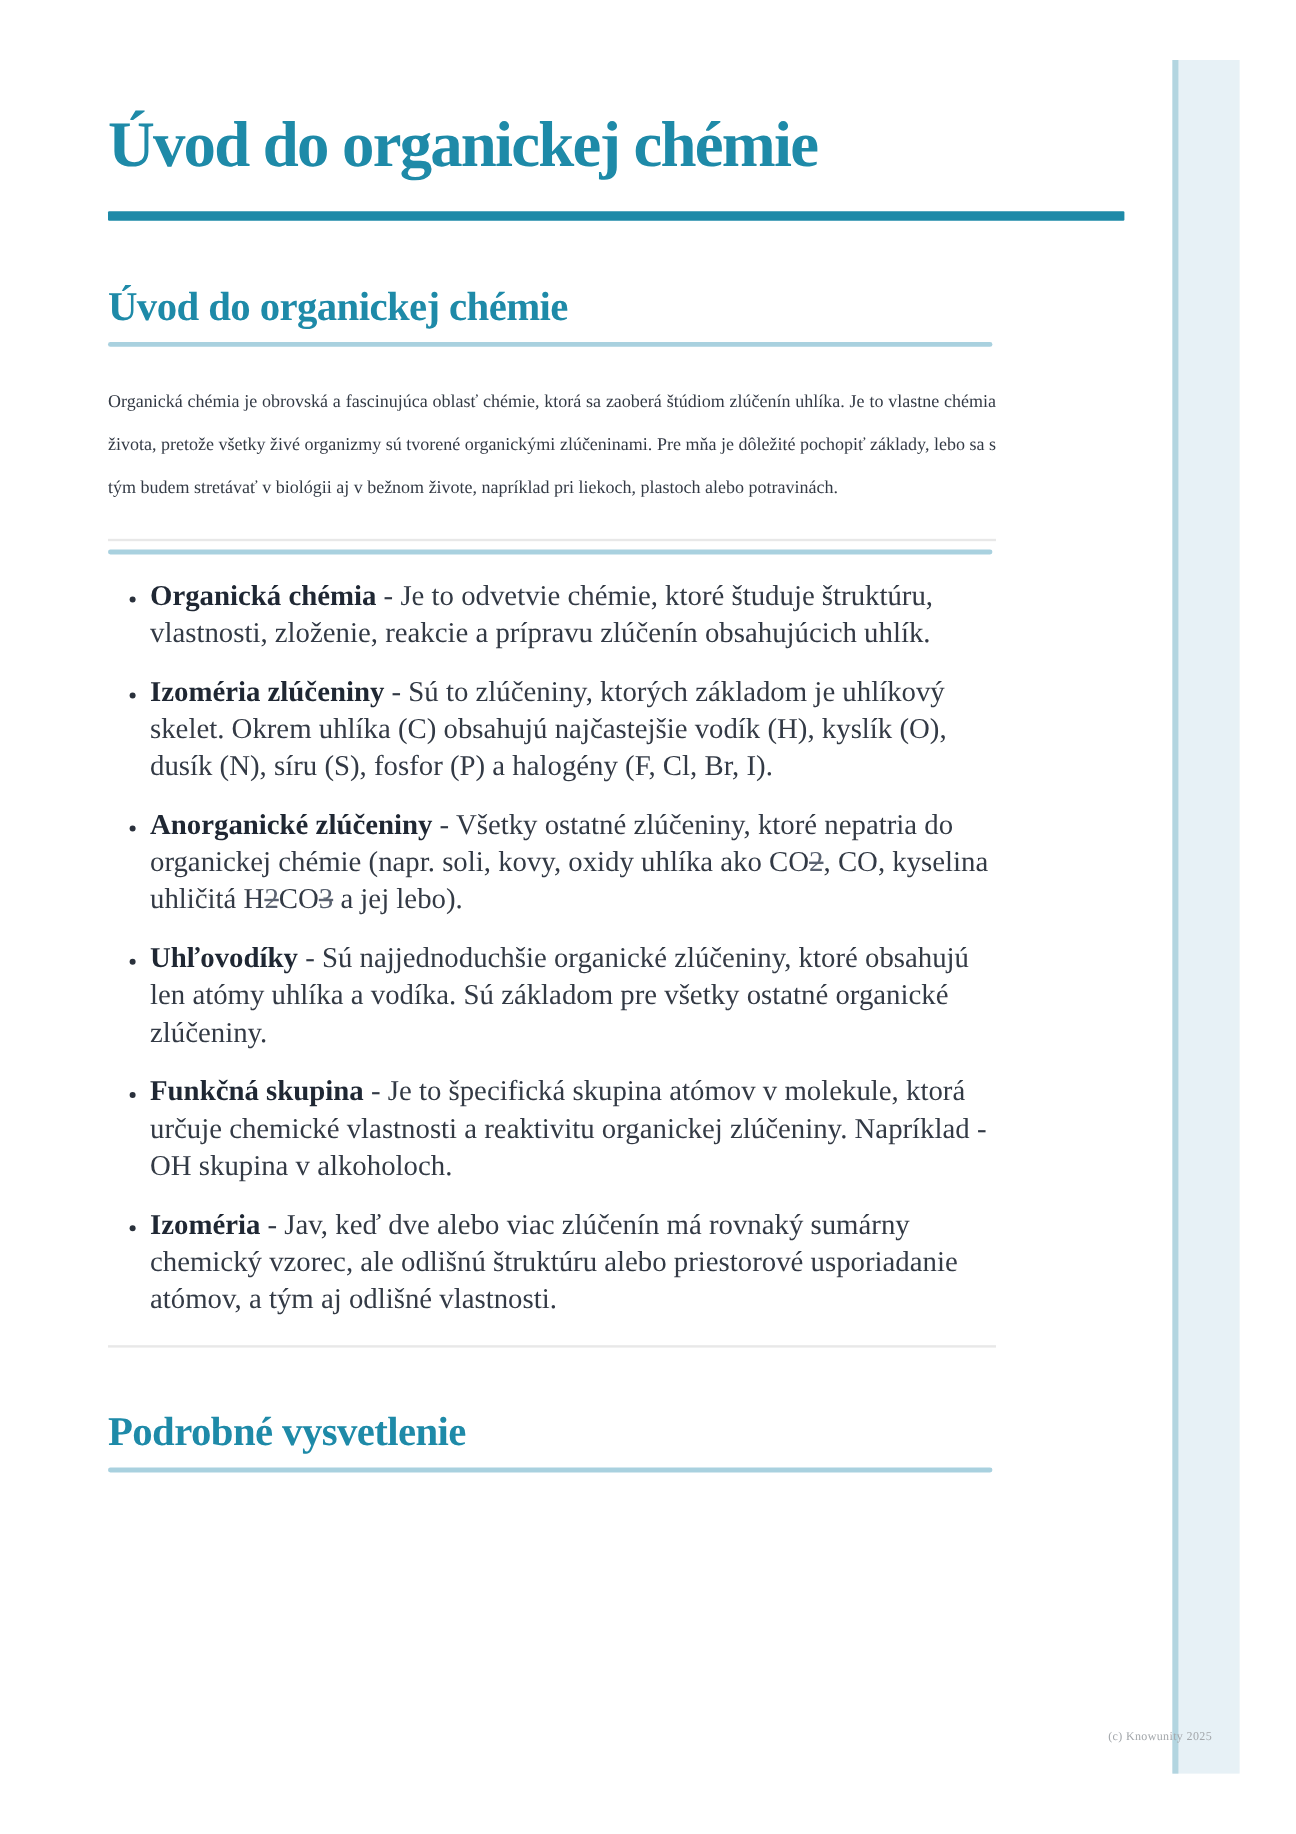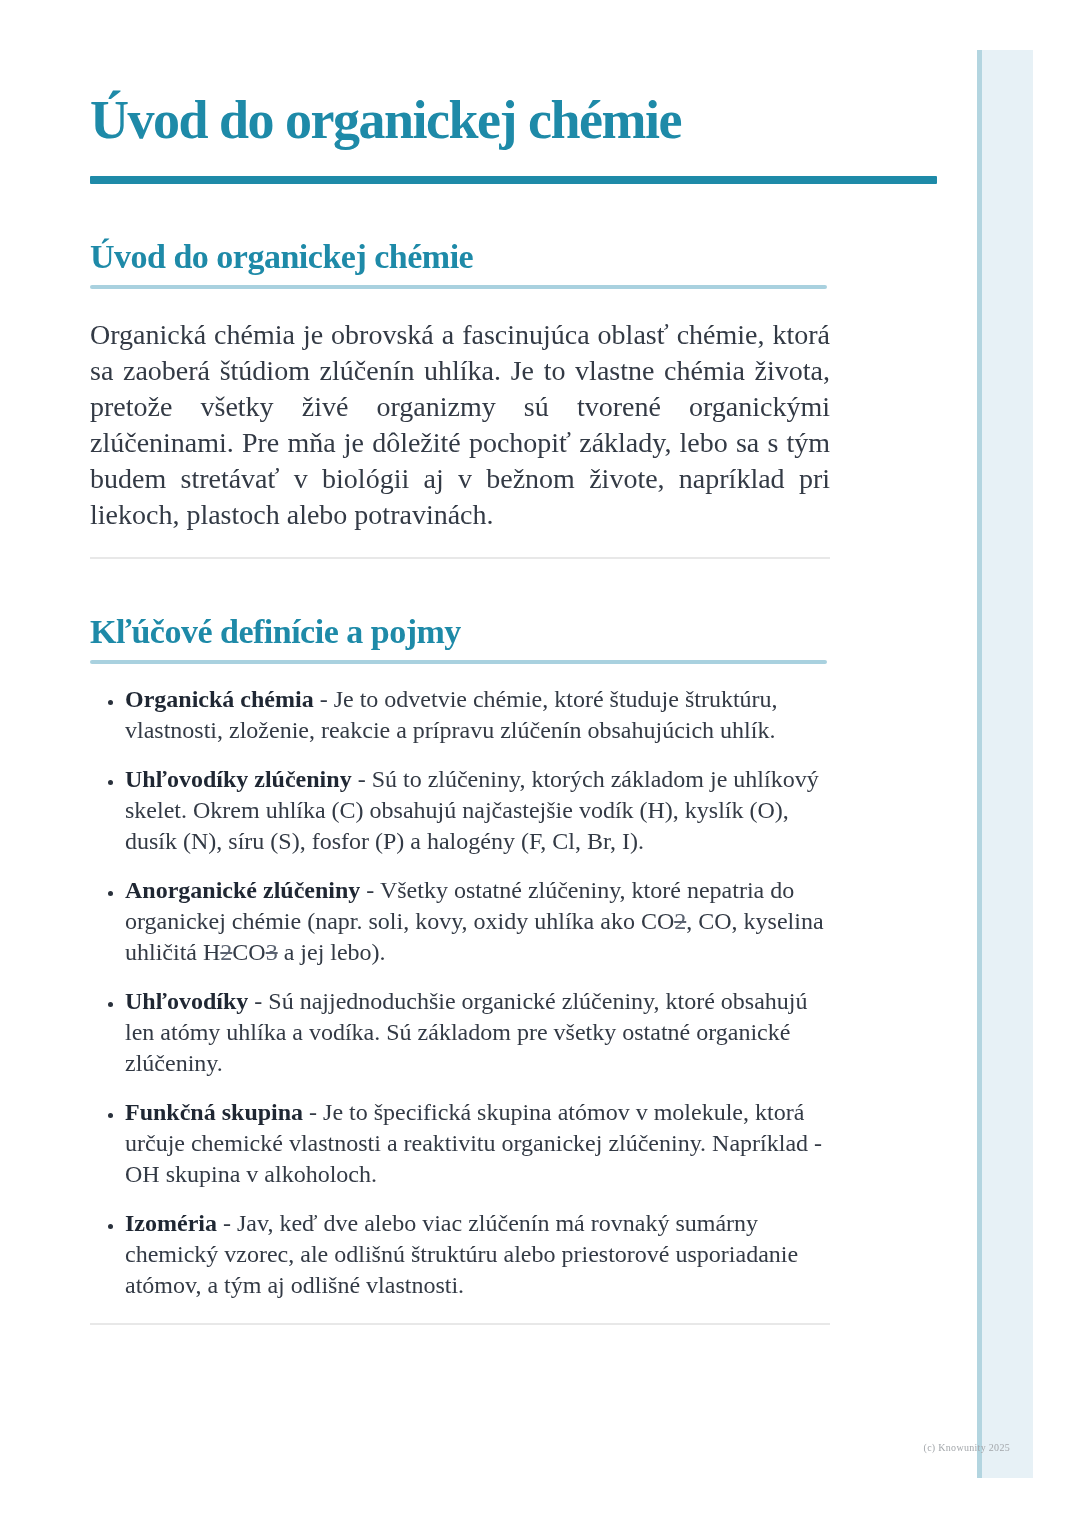--- a/index.html
+++ b/index.html
@@ -59,21 +59,21 @@
     height: 4px;
     background: #a9d1df;
     border-radius: 2px;
   }
   .sec-intro h2      { margin-top: 52px; }
   .sec-defs h2       { margin-top: 52px; }
   .sec-detail h2     { margin-top: 50px; }
   .sec-detail .h2-underline { margin-top: 8px; }
   p.lead {
     margin-top: 28px;
-    font-size: 28px;
+    font-size: 15px;
     line-height: 36px;
     text-align: justify;
     color: #333a45;
   }
   p.list-intro {
     margin-top: 26px;
     font-size: 20px;
     line-height: 30px;
     color: #333a45;
   }
@@ -126,32 +126,35 @@
 
     <section class="sec-intro">
       <h2>Úvod do organickej chémie</h2>
       <div class="h2-underline"></div>
       <p class="lead">Organická chémia je obrovská a fascinujúca oblasť chémie, ktorá sa zaoberá štúdiom zlúčenín uhlíka. Je to vlastne chémia života, pretože všetky živé organizmy sú tvorené organickými zlúčeninami. Pre mňa je dôležité pochopiť základy, lebo sa s tým budem stretávať v biológii aj v bežnom živote, napríklad pri liekoch, plastoch alebo potravinách.</p>
     </section>
 
     <div class="divider"></div>
 
     <section class="sec-defs">
-      <h2>Kľúčové definície a pojmy</h2>
       <div class="h2-underline"></div>
       <ul class="definitions">
           <li><strong>Organická chémia</strong><span> - Je to odvetvie chémie, ktoré študuje štruktúru, vlastnosti, zloženie, reakcie a prípravu zlúčenín obsahujúcich uhlík.</span></li>
-          <li><strong>Uhľovodíky zlúčeniny</strong><span> - Sú to zlúčeniny, ktorých základom je uhlíkový skelet. Okrem uhlíka (C) obsahujú najčastejšie vodík (H), kyslík (O), dusík (N), síru (S), fosfor (P) a halogény (F, Cl, Br, I).</span></li>
+          <li><strong>Izoméria zlúčeniny</strong><span> - Sú to zlúčeniny, ktorých základom je uhlíkový skelet. Okrem uhlíka (C) obsahujú najčastejšie vodík (H), kyslík (O), dusík (N), síru (S), fosfor (P) a halogény (F, Cl, Br, I).</span></li>
           <li><strong>Anorganické zlúčeniny</strong><span> - Všetky ostatné zlúčeniny, ktoré nepatria do organickej chémie (napr. soli, kovy, oxidy uhlíka ako CO</span><s>2</s><span>, CO, kyselina uhličitá H</span><s>2</s><span>CO</span><s>3</s><span> a jej lebo).</span></li>
           <li><strong>Uhľovodíky</strong><span> - Sú najjednoduchšie organické zlúčeniny, ktoré obsahujú len atómy uhlíka a vodíka. Sú základom pre všetky ostatné organické zlúčeniny.</span></li>
           <li><strong>Funkčná skupina</strong><span> - Je to špecifická skupina atómov v molekule, ktorá určuje chemické vlastnosti a reaktivitu organickej zlúčeniny. Napríklad -OH skupina v alkoholoch.</span></li>
           <li><strong>Izoméria</strong><span> - Jav, keď dve alebo viac zlúčenín má rovnaký sumárny chemický vzorec, ale odlišnú štruktúru alebo priestorové usporiadanie atómov, a tým aj odlišné vlastnosti.</span></li>
         </ul>
     </section>
 
     <div class="divider second"></div>
 
+    <section class="sec-detail">
+      <h2>Podrobné vysvetlenie</h2>
+      <div class="h2-underline"></div>
+    </section>
 
   </main>
 
   <div class="footer-note">(c) Knowunity 2025</div>
 
 </div>
 
 </body></html>

